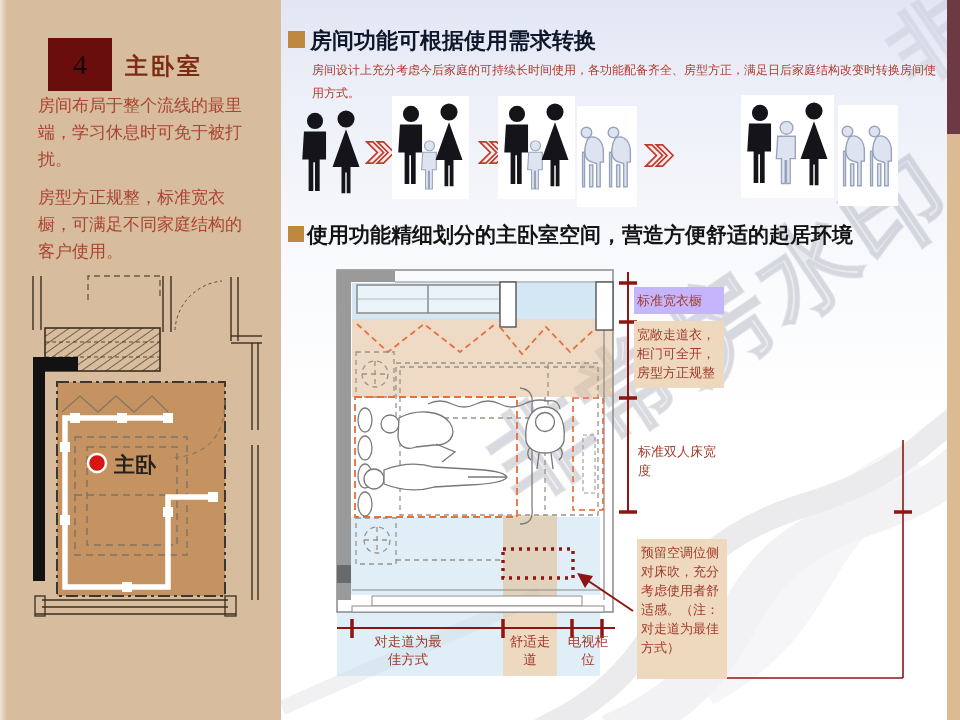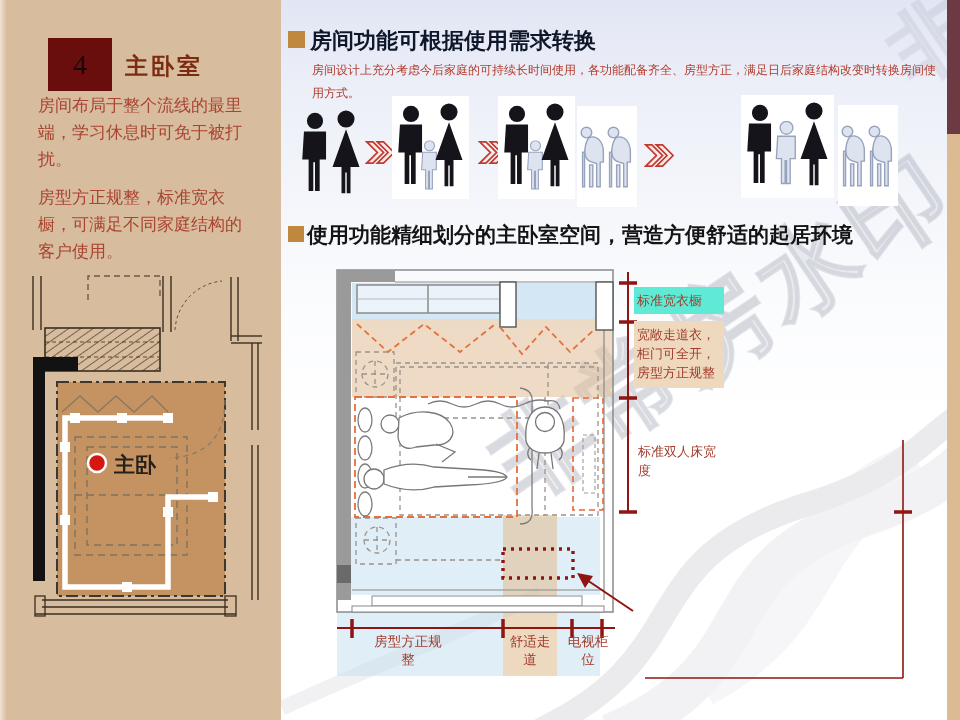--- a/index.html
+++ b/index.html
@@ -38,21 +38,21 @@
   .fig{display:block;margin:0 -2px;}
   .fig-dark{fill:#14141a;}
   .fig-light{fill:#dde3ef;stroke:#97a2bd;stroke-width:2px;}
   .fig-child{margin:0 -7px;}
   .chev{position:absolute;}
   .c1{left:365px;top:139px;} .c2{left:478px;top:139px;} .c3{left:644px;top:142px;}
   
   .diagram-svg{position:absolute;left:282px;top:255px;}
   .plan-svg{position:absolute;left:18px;top:262px;}
   .ann{position:absolute;color:#a23c2c;font-size:13px;line-height:19px;}
-  .ann-wardrobe{left:634px;top:287px;width:84px;padding:4px 3px;background:#5eead4;}
+  .ann-wardrobe{left:634px;top:287px;width:84px;padding:4px 3px;background:#c4b5fd;}
   .ann-walkway{left:634px;top:321px;width:84px;padding:4px 3px 6px;background:#eed9bf;}
   .ann-bedwidth{left:638px;top:442px;width:82px;}
   .ann-note{left:637px;top:539px;width:82px;height:132px;padding:4px 4px;background:#eed9bf;}
   .dim-label{position:absolute;text-align:center;color:#a23c2c;font-size:13.5px;line-height:18px;}
   .dl-bedlen{left:372px;top:633px;width:72px;}
   .dl-walk{left:505px;top:633px;width:50px;}
   .dl-tv{left:562px;top:633px;width:52px;}
   
   .strip-top{position:absolute;left:947px;top:0;width:13px;height:134px;background:#6d3a43;}
   .strip-bottom{position:absolute;left:947px;top:134px;width:13px;height:586px;background:#dcba92;}
@@ -347,19 +347,20 @@
       <line x1="619" y1="512" x2="637" y2="512" stroke-width="3.5"></line>
       <line x1="903" y1="440" x2="903" y2="678" stroke-width="1.6"></line>
       <line x1="894" y1="512" x2="912" y2="512" stroke-width="3.5"></line>
       <line x1="645" y1="678" x2="903" y2="678" stroke-width="1.6"></line>
     </g>
   </svg>
 
   <div class="ann ann-wardrobe">标准宽衣橱</div>
   <div class="ann ann-walkway">宽敞走道衣，柜门可全开，房型方正规整</div>
   <div class="ann ann-bedwidth">标准双人床宽度</div>
-  <div class="dim-label dl-bedlen">房型方正规整</div>
+  <div class="ann ann-note">预留空调位侧对床吹，充分考虑使用者舒适感。（注：对走道为最佳方式）</div>
+  <div class="dim-label dl-bedlen">对走道为最佳方式</div>
   <div class="dim-label dl-walk">舒适走道</div>
   <div class="dim-label dl-tv">电视柜位</div>
 
   <div class="strip-top"></div>
   <div class="strip-bottom"></div>
 </div>
 
 </body></html>

